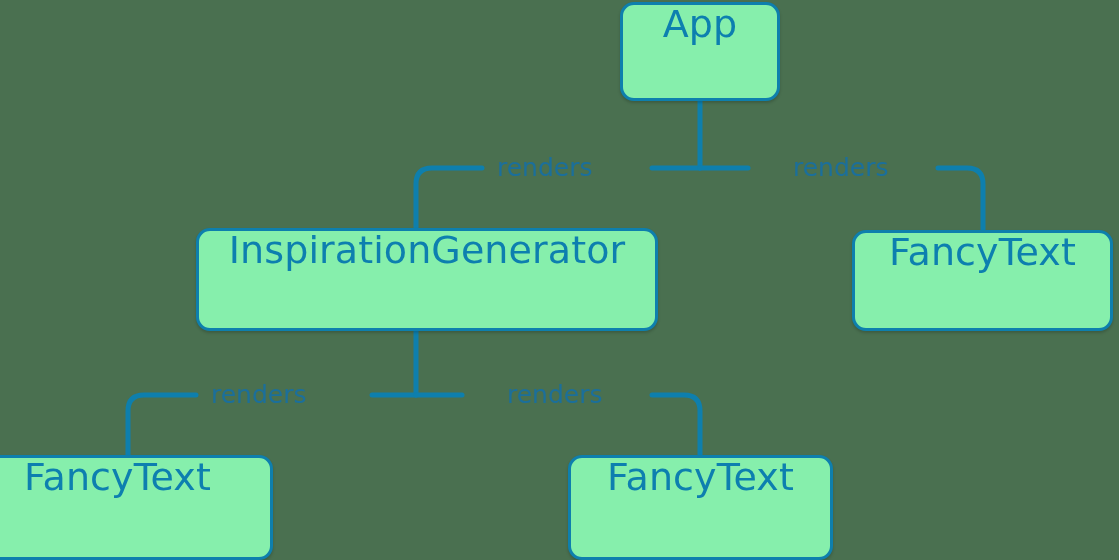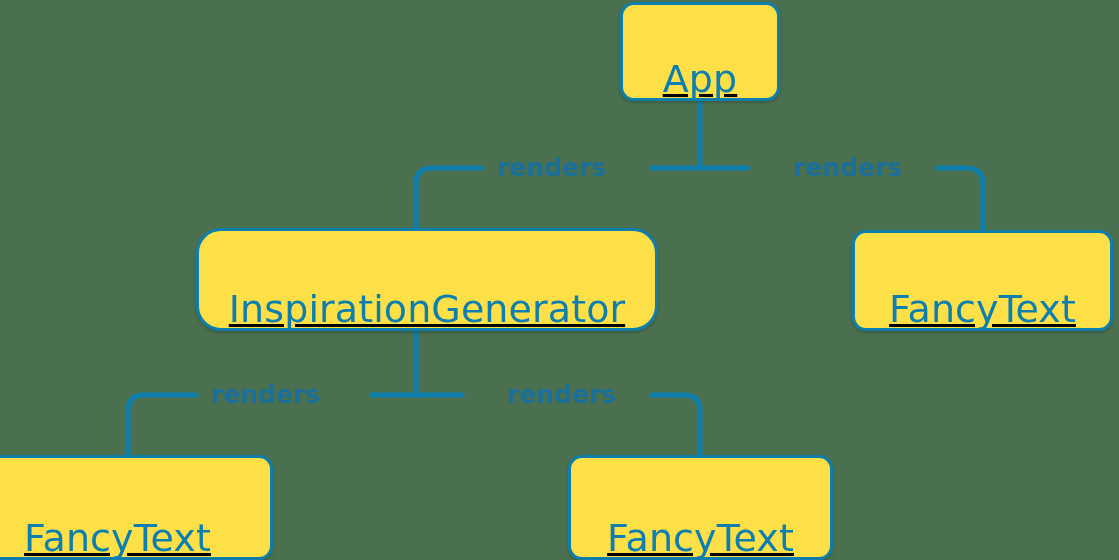--- a/index.html
+++ b/index.html
@@ -20,51 +20,50 @@
   }
   #connectors {
     position: absolute;
     left: 0;
     top: 0;
     width: 1119px;
     height: 560px;
   }
   .node {
     position: absolute;
-    background: #fde047;
+    background: #86efac;
     border: 3px solid #0e7fad;
     border-radius: 14px;
     box-sizing: border-box;
     display: flex;
-    align-items: flex-end;
+    align-items: flex-start;
     justify-content: center;
     box-shadow: 0 2px 3px rgba(0,0,0,0.18);
     z-index: 2;
-    text-decoration: underline;
   }
   .node-label {
     color: #0d7faf;
     font-size: 38px;
     font-weight: 400;
     letter-spacing: 0.1px;
     white-space: nowrap;
     line-height: 1;
   }
   .edge-label {
     position: absolute;
     color: #1b6f9b;
     font-size: 25px;
-    font-weight: 700;
+    font-weight: 400;
     white-space: nowrap;
     line-height: 1;
     z-index: 3;
   }
   
   #node-app        { left: 620px; top:   2px; width: 160px; height:  99px; }
-  #node-inspgen    { left: 196px; top: 228px; width: 462px; height: 103px; border-radius: 25px; }
+  #node-inspgen    { left: 196px; top: 228px; width: 462px; height: 103px; }
   #node-fancy-right{ left: 852px; top: 230px; width: 261px; height: 101px; }
   #node-fancy-left { left: -38px; top: 455px; width: 311px; height: 105px; }
   #node-copyright  { left: 568px; top: 455px; width: 265px; height: 105px; }
 
   
   #label-app-inspgen   { left: 497px; top: 155px; }
   #label-app-fancy     { left: 793px; top: 155px; }
   #label-inspgen-fancy { left: 211px; top: 382px; }
   #label-inspgen-copy  { left: 507px; top: 382px; }
 </style>

